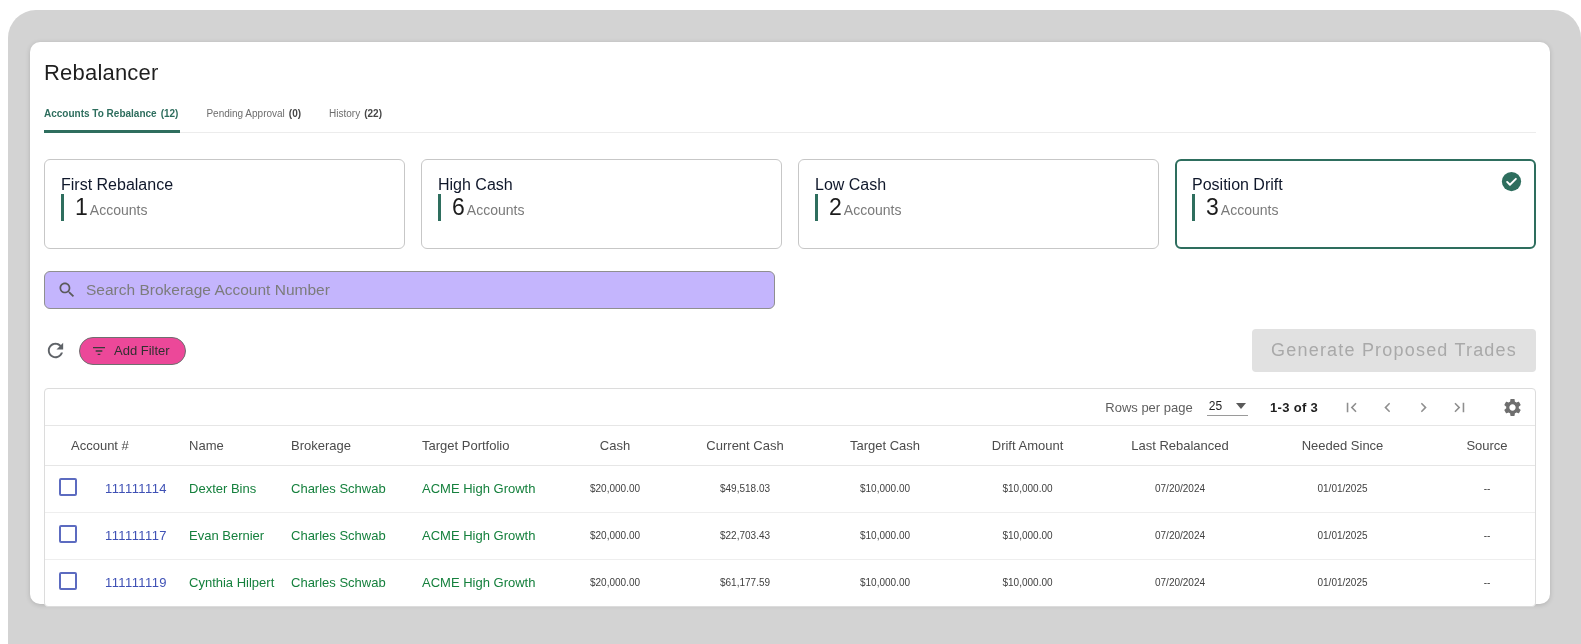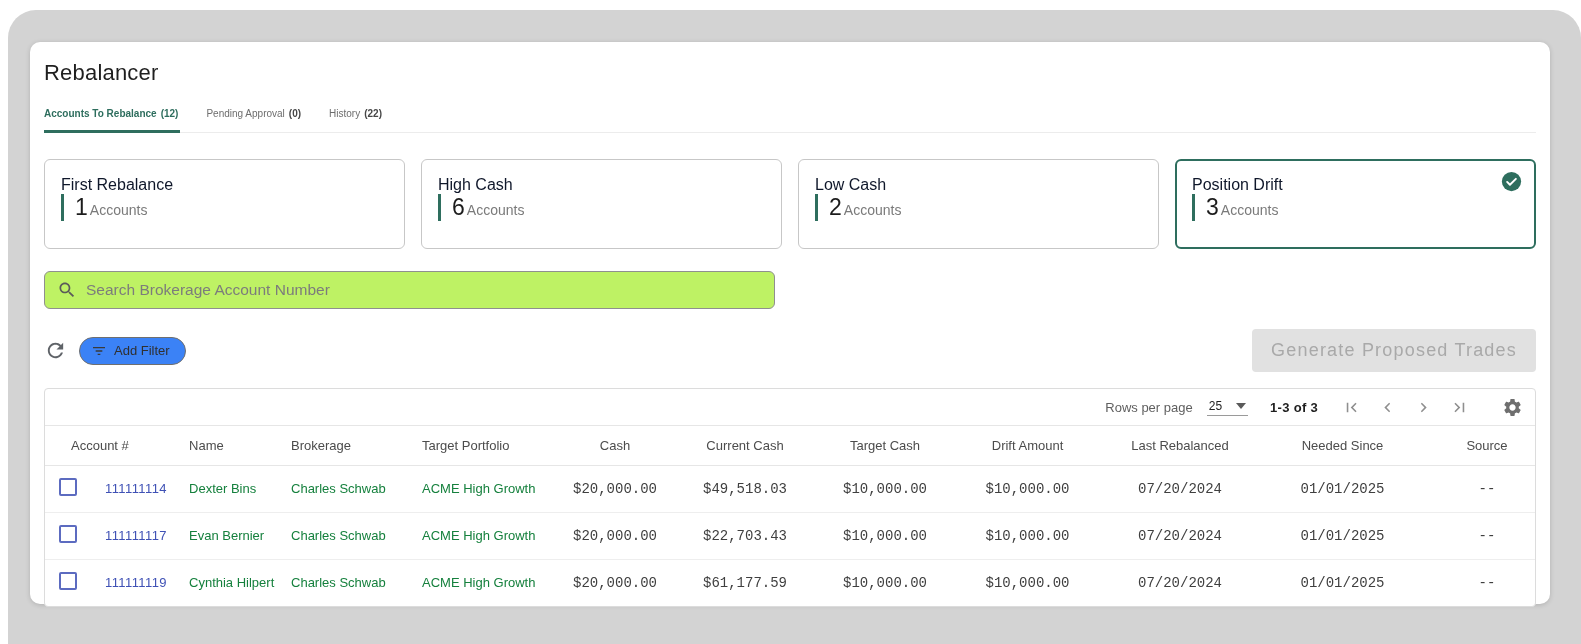--- a/index.html
+++ b/index.html
@@ -23,28 +23,28 @@
   .card.selected { border:2px solid #2e6e5e; padding:15px 15px 13px 15px; }
   .card-title { font-size:16px; color:#0f172a; margin-bottom:0; }
   .card-row { display:flex; align-items:center; }
   .card-bar { width:3px; height:27px; background:#2e6e5e; margin-right:11px; }
   .card-num { font-size:23px; color:#1c1c1c; }
   .card-unit { font-size:14px; color:#7a7a7a; margin-left:2px; margin-top:5px; }
   .card-check { position:absolute; top:10px; right:12px; width:21px; height:21px; }
 
   
   .searchbox { width:731px; height:38px; border:1px solid #8f8f8f; border-radius:6px; display:flex; align-items:center;
-               padding:0 12px; gap:9px; margin-bottom:20px; background:#bef264; }
+               padding:0 12px; gap:9px; margin-bottom:20px; background:#c4b5fd; }
   .searchbox input { border:none; outline:none; flex:1; font-size:15.5px; color:#333; font-family:"Liberation Sans",sans-serif; background:transparent; }
   .searchbox input::placeholder { color:#7c7c7c; }
 
   
   .toolbar { display:flex; align-items:center; gap:12px; margin-bottom:16px; }
   .icon-btn { border:none; background:transparent; cursor:pointer; display:flex; align-items:center; padding:0; }
-  .chip { display:flex; align-items:center; gap:7px; border:1px solid #6f6f6f; border-radius:16px; background:#3b82f6;
+  .chip { display:flex; align-items:center; gap:7px; border:1px solid #6f6f6f; border-radius:16px; background:#ec4899;
           padding:5px 15px 5px 11px; font-size:13px; color:#303030; cursor:pointer; font-family:"Liberation Sans",sans-serif; }
   .generate-btn { margin-left:auto; background:#e1e1e1; color:#a9a9a9; border:none; border-radius:4px;
                   font-size:18px; letter-spacing:1.2px; padding:11px 19px; font-family:"Liberation Sans",sans-serif; cursor:default; }
 
   
   .table-card { border:1px solid #dcdcdc; border-radius:4px; overflow:hidden; background:#fff; }
   .pagination { height:37px; display:flex; align-items:center; justify-content:flex-end; padding-right:12px; border-bottom:1px solid #e6e6e6; }
   .rpp-label { font-size:13px; color:#5f5f5f; }
   .rpp-select { display:flex; align-items:center; gap:14px; margin:0 22px 0 14px; border-bottom:1px solid #9a9a9a;
                 padding:1px 2px 2px 2px; font-size:12px; color:#222; cursor:pointer; }
@@ -56,21 +56,21 @@
   table { width:100%; border-collapse:collapse; font-size:13px; table-layout:fixed; }
   thead th { height:39px; font-weight:400; color:#4c4c4c; border-bottom:1px solid #e6e6e6; }
   tbody td { height:47px; border-bottom:1px solid #eeeeee; color:#15803d; }
   tbody tr:last-child td { border-bottom:none; }
   th.c, td.c { text-align:center; }
   th.l, td.l { text-align:left; }
   .pad-acct { padding-left:26px; }
   td.cb { padding-left:14px; }
   .checkbox { width:18px; height:18px; border:2px solid #5c6bc0; border-radius:2px; display:inline-block; cursor:pointer; background:#fff; }
   td.acct { color:#3f51b5; font-weight:500; letter-spacing:.4px; padding-left:20px; }
-  .mono { font-family:Liberation Mono, monospace; font-size:14px; color:#3f3f3f; }
+  .mono { font-family:Liberation Sans, sans-serif; font-size:10px; color:#3f3f3f; }
   td.name { padding-left:4px; } th.name { padding-left:4px; }
   td.brok { padding-left:6px; } th.brok { padding-left:6px; }
   td.port { padding-left:12px; } th.port { padding-left:12px; }
 </style>
 </head>
 <body>
 
 <div class="stage">
   <div class="app-surface">
     <div class="panel">

